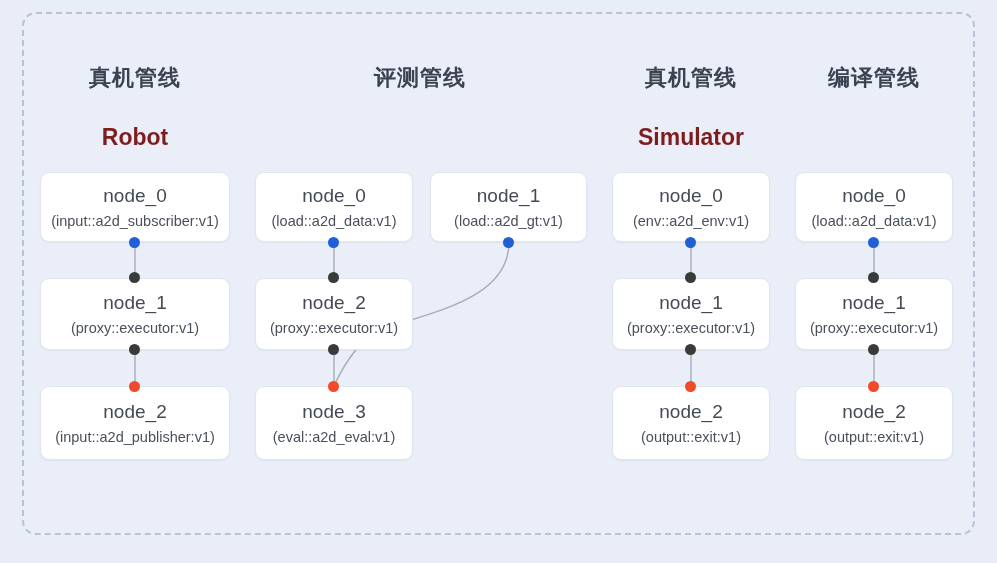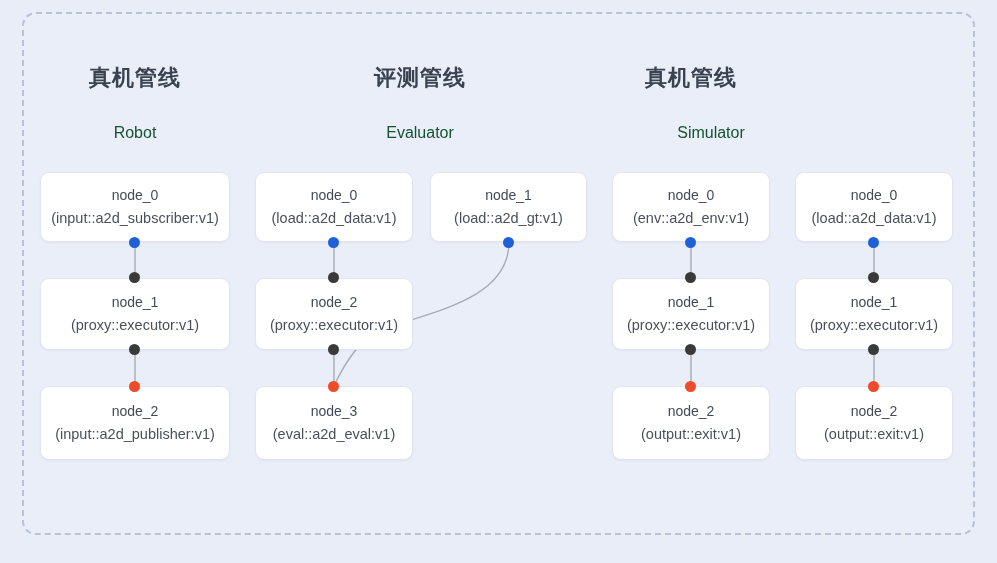--- a/index.html
+++ b/index.html
@@ -42,40 +42,40 @@
     text-align: center;
     font-size: 22px;
     font-weight: bold;
     color: #3b4250;
     letter-spacing: 1px;
     white-space: nowrap;
   }
   .col-subtitle {
     position: absolute;
     text-align: center;
-    font-size: 16px;
-    font-weight: normal;
-    color: #14532d;
+    font-size: 23px;
+    font-weight: bold;
+    color: #7f1d1d;
     white-space: nowrap;
   }
   .node-box {
     position: absolute;
     box-sizing: border-box;
     background: #ffffff;
     border: 1px solid #e2e5ec;
     border-radius: 9px;
     box-shadow: 0 1px 2px rgba(40,50,80,0.05);
     display: flex;
     flex-direction: column;
     align-items: center;
     justify-content: center;
     z-index: 3;
   }
   .node-title {
-    font-size: 14px;
+    font-size: 19px;
     color: #444a55;
     line-height: 1.55;
   }
   .node-sub {
     font-size: 14.5px;
     color: #4a505b;
     line-height: 1.55;
     white-space: nowrap;
   }
   .port {
@@ -109,25 +109,25 @@
     <line x1="691" y1="350" x2="691" y2="386" stroke="#a7acb8" stroke-width="1.4"></line>
 
     <line x1="874" y1="242" x2="874" y2="278" stroke="#a7acb8" stroke-width="1.4"></line>
     <line x1="874" y1="350" x2="874" y2="386" stroke="#a7acb8" stroke-width="1.4"></line>
   </svg>
 
   <div class="col-title" style="left:40px; top:63px; width:190px;">真机管线</div>
   <div class="col-subtitle" style="left:40px; top:124px; width:190px;">Robot</div>
 
   <div class="col-title" style="left:325px; top:63px; width:190px;font-family:Liberation Serif, serif;">评测管线</div>
-  <div class="col-subtitle" style="left:325px; top:124px; width:190px;">Evaluator</div>
 
   <div class="col-title" style="left:596px; top:63px; width:190px;">真机管线</div>
-  <div class="col-subtitle" style="left:616px; top:124px; width:190px;">Simulator</div>
-
+  <div class="col-subtitle" style="left:596px; top:124px; width:190px;">Simulator</div>
+
+  <div class="col-title" style="left:779px; top:63px; width:190px;">编译管线</div>
 
   <div class="node-box" style="left:40px; top:172px; width:190px; height:70px;">
     <div class="node-title">node_0</div>
     <div class="node-sub">(input::a2d_subscriber:v1)</div>
   </div>
   <div class="node-box" style="left:40px; top:278px; width:190px; height:72px;">
     <div class="node-title">node_1</div>
     <div class="node-sub">(proxy::executor:v1)</div>
   </div>
   <div class="node-box" style="left:40px; top:386px; width:190px; height:74px;">

